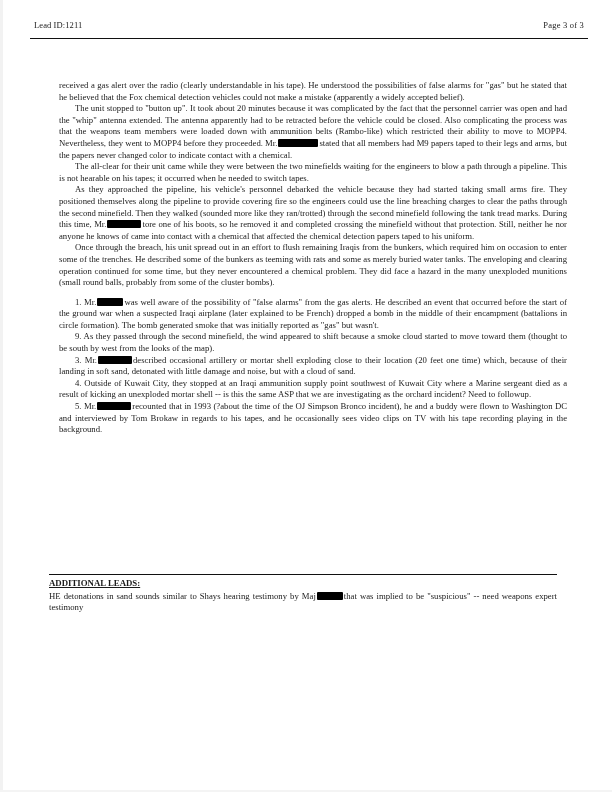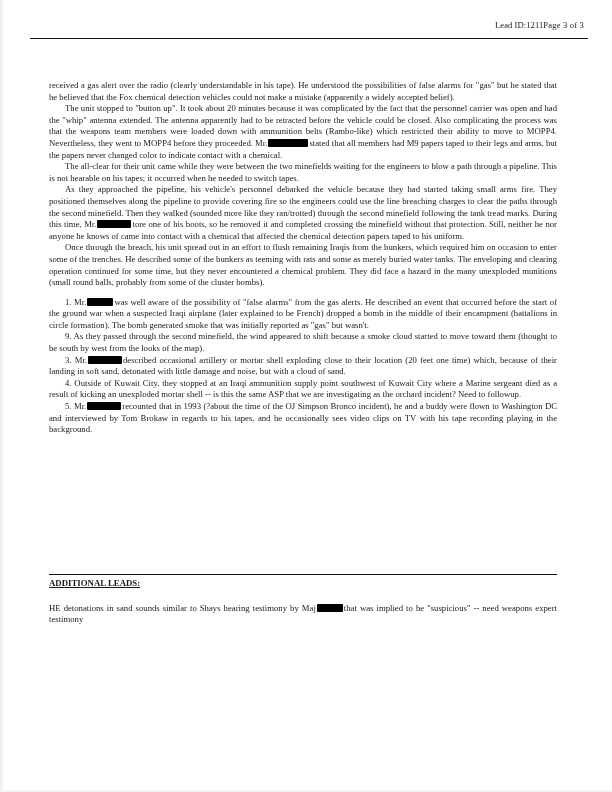--- a/index.html
+++ b/index.html
@@ -17,41 +17,41 @@
     overflow: hidden;
   }
   .header {
     position: absolute;
     top: 20px;
     left: 34px;
     right: 28px;
     height: 16px;
     font-size: 8.5px;
     display: flex;
-    justify-content: flex-end;
+    justify-content: space-between;
     align-items: flex-start;
   }
   .header .lead-id {
     letter-spacing: 0.1px;
   }
   .header .page-num {
     letter-spacing: 0.2px;
   }
   .hrule {
     position: absolute;
     left: 30px;
     right: 24px;
     top: 38px;
     border-top: 1px solid #111;
     height: 0;
   }
   .body {
     position: absolute;
     top: 80px;
-    left: 49px;
+    left: 59px;
     width: 508px;
     font-size: 8.7px;
     line-height: 11.6px;
     text-align: justify;
   }
   .body p {
     margin: 0 0 0 0;
   }
   .indent {
     text-indent: 16px;
@@ -91,21 +91,21 @@
     border-top: 1px solid #111;
     width: 100%;
     margin-bottom: 3px;
   }
   .leads-title {
     font-weight: bold;
     text-decoration: underline;
     font-size: 8.8px;
   }
   .leads-text {
-    margin-top: 13px;
+    margin-top: 1px;
     text-align: justify;
   }
   .page-edge-left {
     position: absolute;
     left: 0; top: 0; bottom: 0;
     width: 3px;
     background: #f2f2f2;
   }
   .page-edge-bottom {
     position: absolute;

